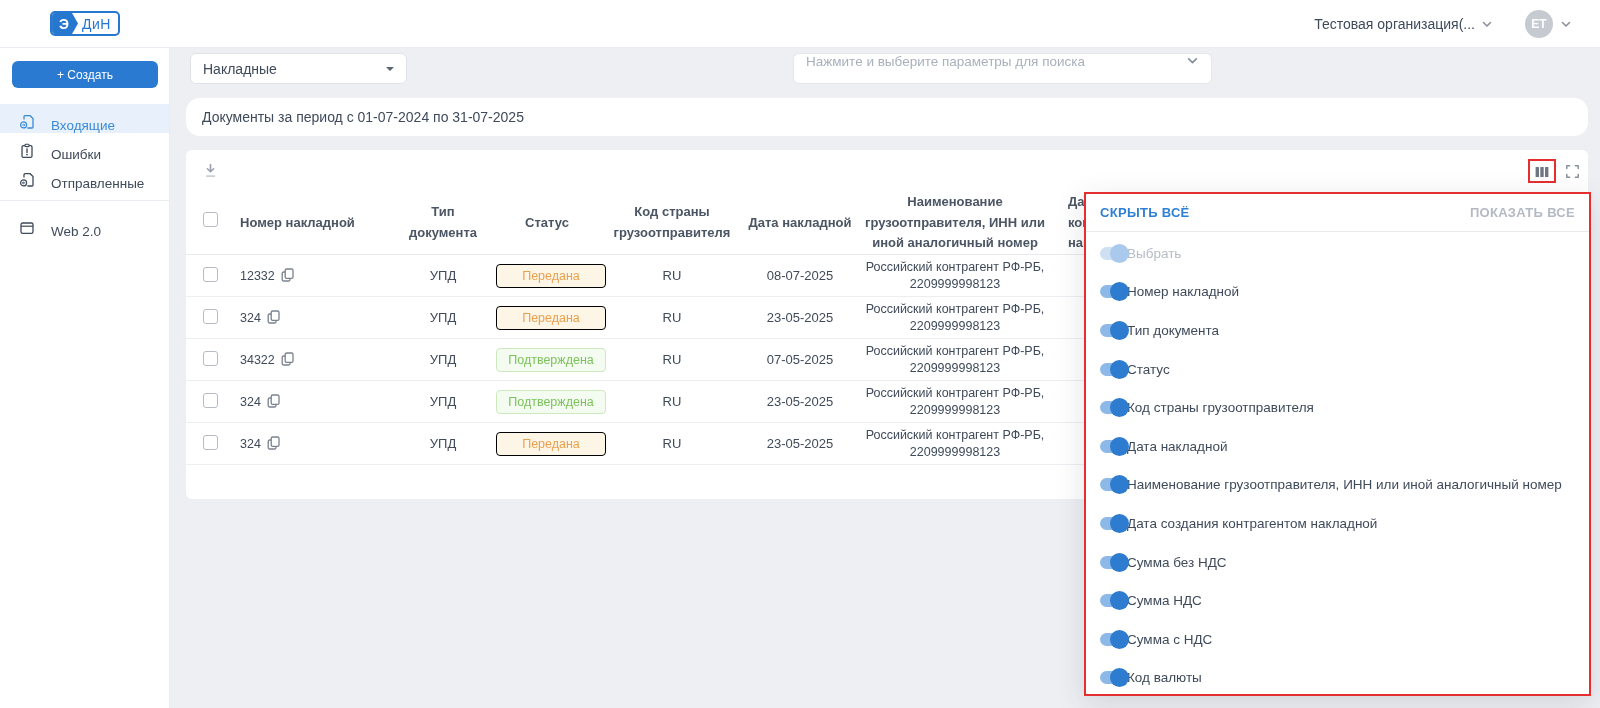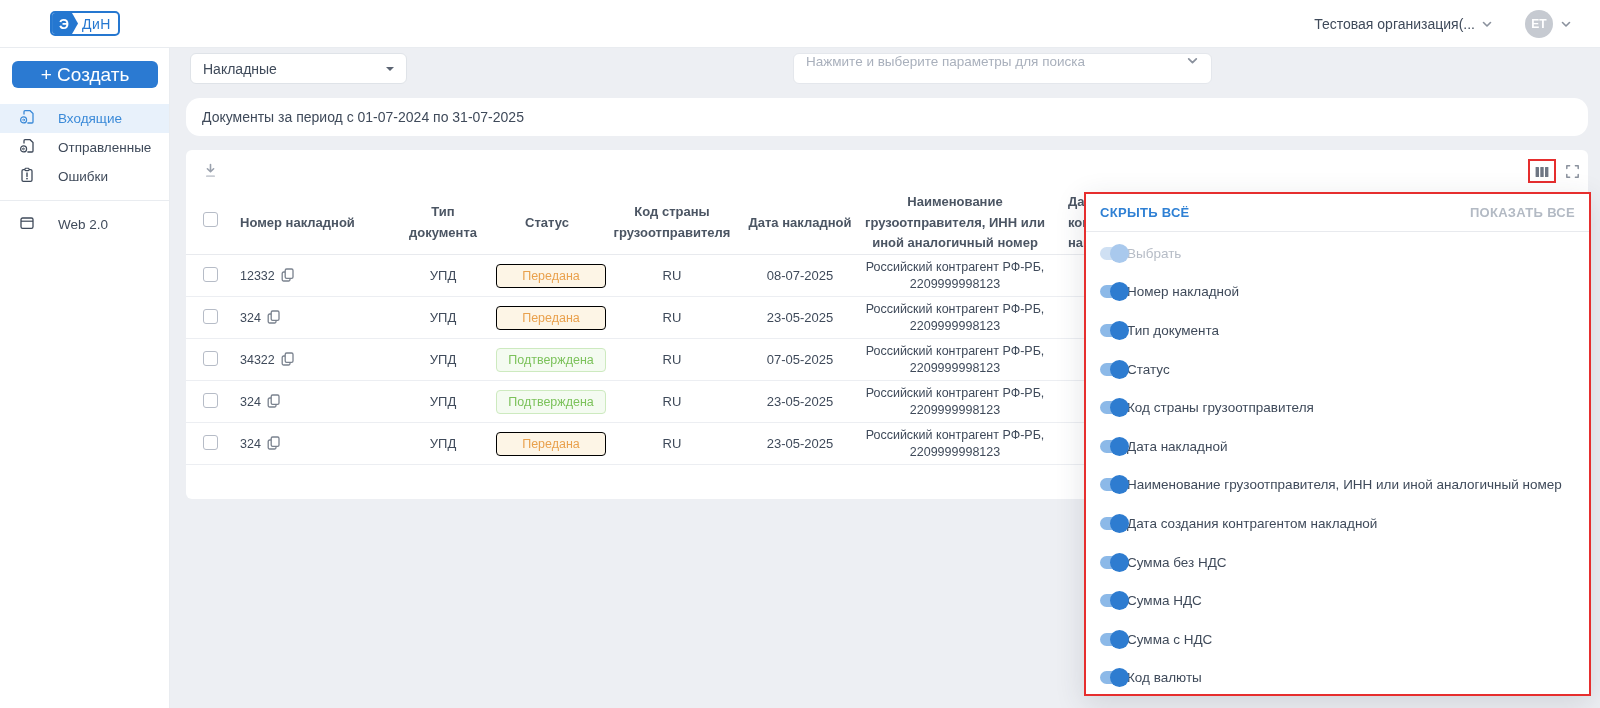--- a/index.html
+++ b/index.html
@@ -12,22 +12,22 @@
   .logo-area{width:170px;display:flex;justify-content:center}
   .logo{display:flex;align-items:stretch;border:2px solid #2577d0;border-radius:5px;height:25px;overflow:hidden;background:#fff}
   .logo-left{background:#2577d0;color:#fff;font-weight:bold;font-size:14px;display:flex;align-items:center;padding:0 9px 0 7px;clip-path:polygon(0 0,calc(100% - 6px) 0,100% 50%,calc(100% - 6px) 100%,0 100%)}
   .logo-right{color:#2577d0;font-weight:normal;font-size:14px;display:flex;align-items:center;padding:0 7px 0 4px;letter-spacing:.5px}
   .topbar-right{margin-left:auto;display:flex;align-items:center;padding-right:28px}
   .org-name{font-size:14px;color:#3f4a5a;margin-right:6px}
   .avatar{width:28px;height:28px;border-radius:50%;background:#c6cad1;color:#fff;font-size:12px;font-weight:bold;display:flex;align-items:center;justify-content:center;margin:0 7px 0 32px}
 
   
   .sidebar{position:absolute;top:48px;left:0;width:170px;height:660px;background:#fff;border-right:1px solid #e9ecf0;z-index:2}
-  .create-btn{display:block;width:146px;margin:13px 12px 16px;height:27px;background:#2b7ad2;color:#fff;border:none;border-radius:6px;font-size:19px;font-family:"Liberation Sans",sans-serif;cursor:pointer}
-  .side-item{display:flex;align-items:center;gap:23px;height:29px;padding-left:19px;font-size:13.5px;color:#3f4a5a;cursor:pointer}
+  .create-btn{display:block;width:146px;margin:13px 12px 16px;height:27px;background:#2b7ad2;color:#fff;border:none;border-radius:6px;font-size:12px;font-family:"Liberation Sans",sans-serif;cursor:pointer}
+  .side-item{display:flex;align-items:flex-end;gap:16px;height:29px;padding-left:19px;font-size:13.5px;color:#3f4a5a;cursor:pointer}
   .side-item svg{flex:none}
   .side-item.active{background:#e8f1fb;color:#3b8ad8}
   .side-divider{height:1px;background:#e9ecf0;margin:9px 0}
 
   
   .main{position:absolute;top:40px;left:170px;width:1430px;height:660px}
   .select-box{position:absolute;left:20px;top:13px;width:217px;height:31px;background:#fff;border:1px solid #dfe3e8;border-radius:6px;display:flex;align-items:center;padding:0 12px;font-size:14px;color:#3f4a5a;cursor:pointer}
   .caret{margin-left:auto;width:0;height:0;border:4.5px solid transparent;border-top-color:#5b6472;margin-top:5px}
   .search-box{position:absolute;left:623px;top:13px;width:419px;height:31px;background:#fff;border:1px solid #e4e7ec;border-radius:6px;display:flex;align-items:flex-start;padding:0 12px}
   .search-box input{flex:1;border:none;outline:none;font-size:13.5px;font-family:"Liberation Sans",sans-serif;color:#3f4a5a;background:transparent}
@@ -111,37 +111,37 @@
           <path d="M5 5.4 V2.7 C5 2.1 5.4 1.7 6 1.7 h5.1 L14 4.5 V13 c0 .6-.4 1-1 1 H8.4" stroke-width="1.3"></path>
           <circle cx="4.6" cy="10.9" r="3" stroke-width="1.2"></circle>
           <path d="M3.2 10.9 h2.5 M4.7 9.8 l1.2 1.1 L4.7 12" stroke-width="1"></path>
         </svg>
       </span>
       <span>Входящие</span>
     </div>
     <div class="side-item">
       <span>
         <svg width="16" height="16" viewBox="0 0 16 16" fill="none" stroke="currentColor">
-          <path d="M5 5.4 V2.7 C5 2.1 5.4 1.7 6 1.7 h5.1 L14 4.5 V13 c0 .6-.4 1-1 1 H8.4" stroke-width="1.3"></path>
-          <circle cx="4.6" cy="10.9" r="3" stroke-width="1.2"></circle>
-          <path d="M6 10.9 h-2.5 M4.6 9.8 l-1.2 1.1 L4.6 12" stroke-width="1"></path>
-        </svg>
-      </span>
-      <span>Отправленные</span>
-    </div>
-    <div class="side-item">
-      <span>
-        <svg width="16" height="16" viewBox="0 0 16 16" fill="none" stroke="currentColor">
           <rect x="3" y="2.6" width="10" height="11.8" rx="1.4" stroke-width="1.3"></rect>
           <rect x="6" y="1.2" width="4" height="2.4" rx="0.8" stroke-width="1.1" fill="#fff"></rect>
           <path d="M8 6 v3.4" stroke-width="1.4" stroke-linecap="round"></path>
           <circle cx="8" cy="11.6" r="0.9" fill="currentColor" stroke="none"></circle>
         </svg>
       </span>
       <span>Ошибки</span>
+    </div>
+    <div class="side-item">
+      <span>
+        <svg width="16" height="16" viewBox="0 0 16 16" fill="none" stroke="currentColor">
+          <path d="M5 5.4 V2.7 C5 2.1 5.4 1.7 6 1.7 h5.1 L14 4.5 V13 c0 .6-.4 1-1 1 H8.4" stroke-width="1.3"></path>
+          <circle cx="4.6" cy="10.9" r="3" stroke-width="1.2"></circle>
+          <path d="M6 10.9 h-2.5 M4.6 9.8 l-1.2 1.1 L4.6 12" stroke-width="1"></path>
+        </svg>
+      </span>
+      <span>Отправленные</span>
     </div>
     <div class="side-divider"></div>
     <div class="side-item">
       <span>
         <svg width="16" height="16" viewBox="0 0 16 16" fill="none" stroke="currentColor">
           <rect x="2" y="3" width="12" height="10.4" rx="1.6" stroke-width="1.3"></rect>
           <path d="M2 6.2 h12" stroke-width="1.2"></path>
         </svg>
       </span>
       <span>Web 2.0</span>

